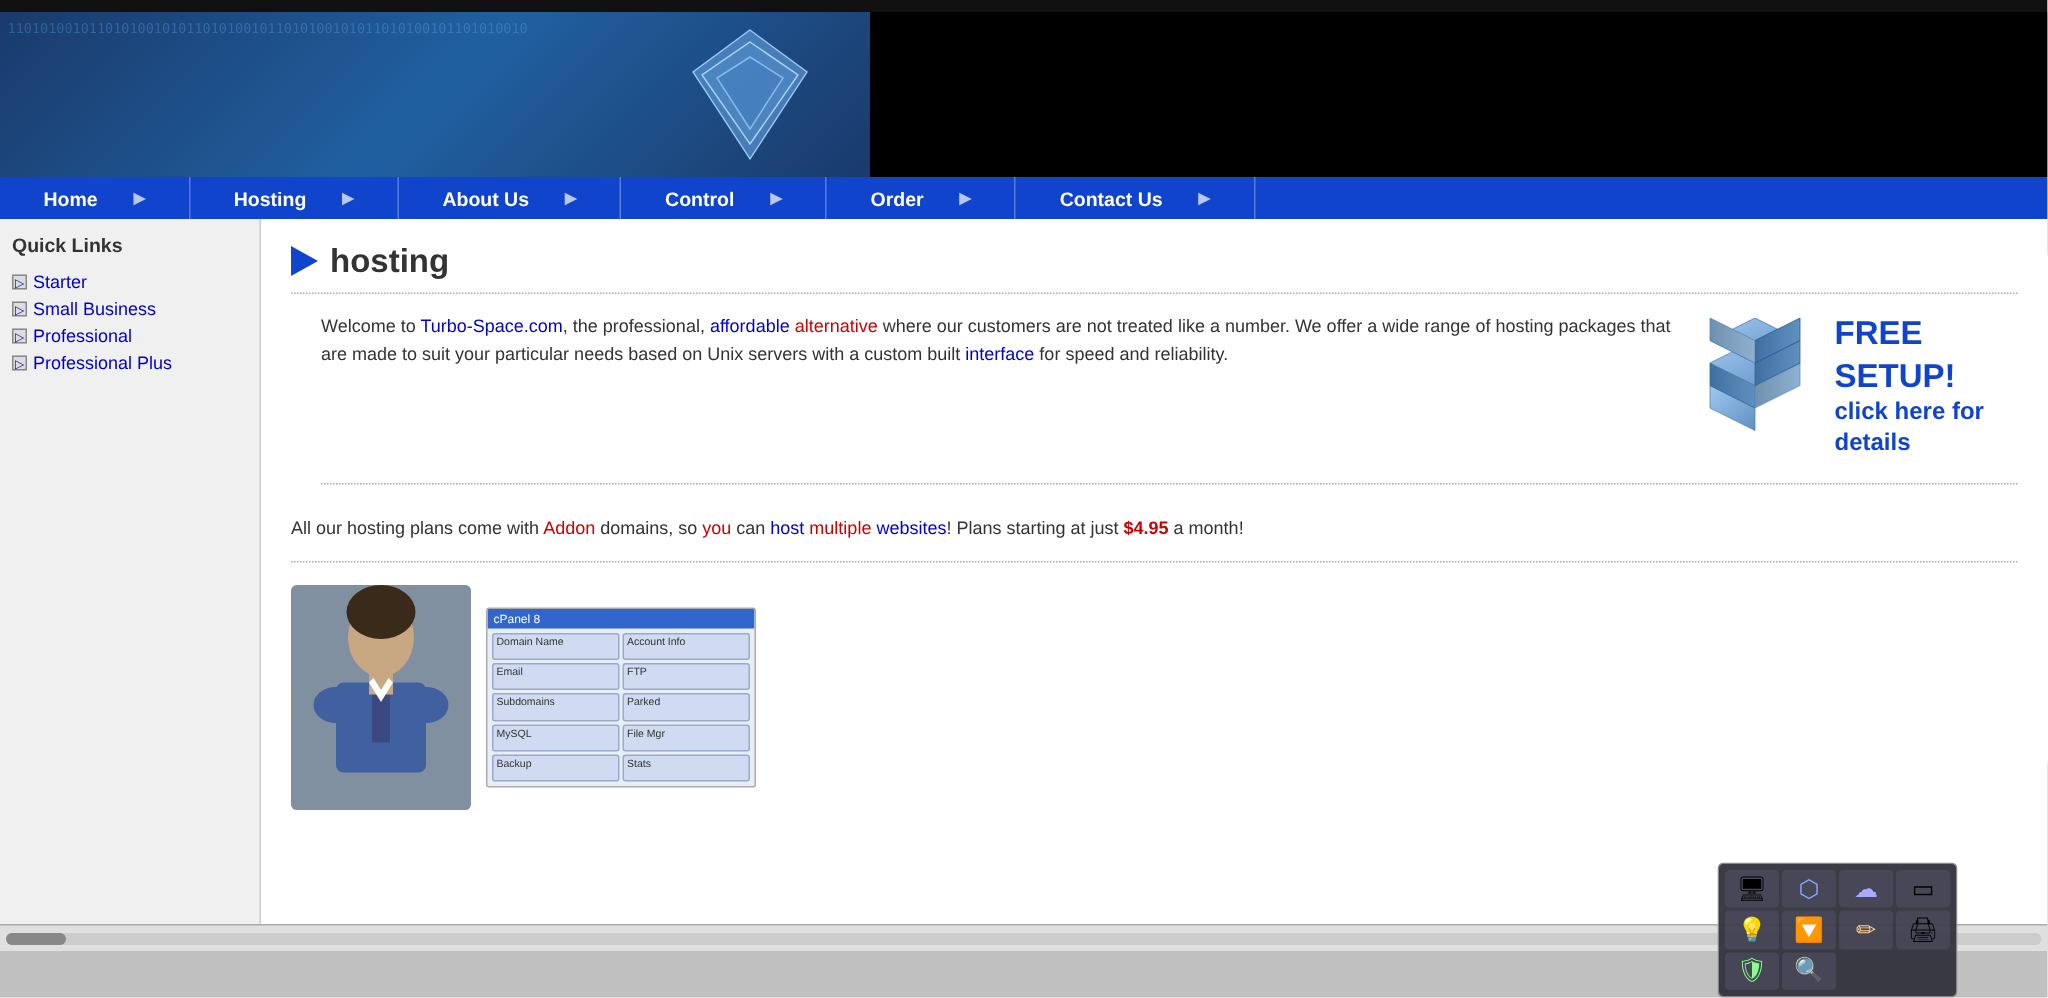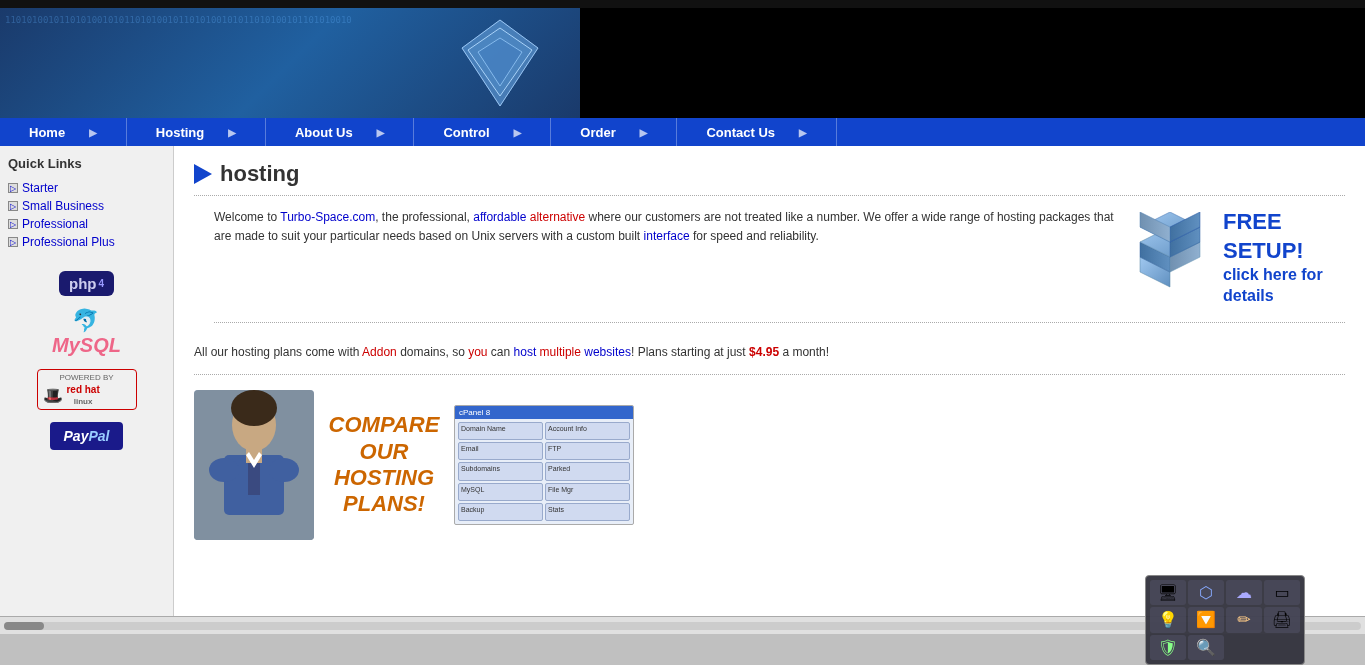--- a/index.html
+++ b/index.html
@@ -427,44 +427,20 @@
     </a>
     <a class="sidebar-link">
       <span class="sidebar-arrow">▷</span>
       <span>Professional</span>
     </a>
     <a class="sidebar-link">
       <span class="sidebar-arrow">▷</span>
       <span>Professional Plus</span>
     </a>
 
-    <div class="sidebar-badges">
-
-      <div class="php-badge">
-        <span style="font-size:15px;font-weight:900;color:#cce;">php</span>
-        <sup style="color:#99f;font-size:10px;">4</sup>
-      </div>
-
-      <div class="mysql-badge">
-        <span style="font-size:22px;">🐬</span>
-        <span class="mysql-text">MySQL</span>
-      </div>
-
-      <div class="redhat-badge">
-        <div style="font-size:8px;color:#666;">POWERED BY</div>
-        <div style="display:flex;align-items:center;gap:3px;margin-top:2px;">
-          <span style="color:#cc0000;font-size:16px;">🎩</span>
-          <span style="color:#cc0000;font-size:10px;font-weight:bold;">red hat<br><span style="font-size:8px;color:#666;">linux</span></span>
-        </div>
-      </div>
-
-      <div class="paypal-badge">
-        <span style="color:#fff;font-weight:bold;font-style:italic;font-size:14px;">Pay<span style="color:#99ccff;">Pal</span></span>
-      </div>
-    </div>
   </aside>
 
   <main class="content">
 
     <div class="page-title-bar">
       <div class="play-icon"></div>
       <h1 class="page-title">hosting</h1>
     </div>
 
     <div class="welcome-section">
@@ -537,23 +513,20 @@
 
             <rect x="52" y="58" width="16" height="15" fill="#c8a882"></rect>
 
             <polygon points="52,65 60,78 68,65 65,62 60,70 55,62" fill="#fff"></polygon>
 
             <ellipse cx="30" cy="80" rx="15" ry="12" fill="#4060a0"></ellipse>
             <ellipse cx="90" cy="80" rx="15" ry="12" fill="#4060a0"></ellipse>
           </svg>
         </div>
 
-        <div class="compare-label">
-          <span style="display:block;word-break:break-word;">COMPARE OUR HOSTING PLANS!</span>
-        </div>
 
         <div class="control-panel-preview">
           <div class="cp-title-bar">cPanel 8</div>
           <div class="cp-body">
             <div class="cp-cell">Domain Name</div>
             <div class="cp-cell">Account Info</div>
             <div class="cp-cell">Email</div>
             <div class="cp-cell">FTP</div>
             <div class="cp-cell">Subdomains</div>
             <div class="cp-cell">Parked</div>

